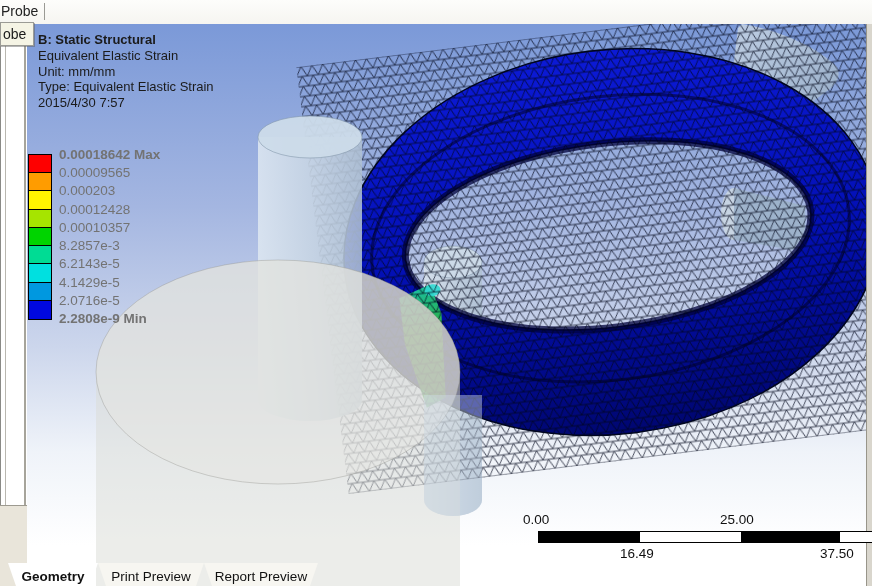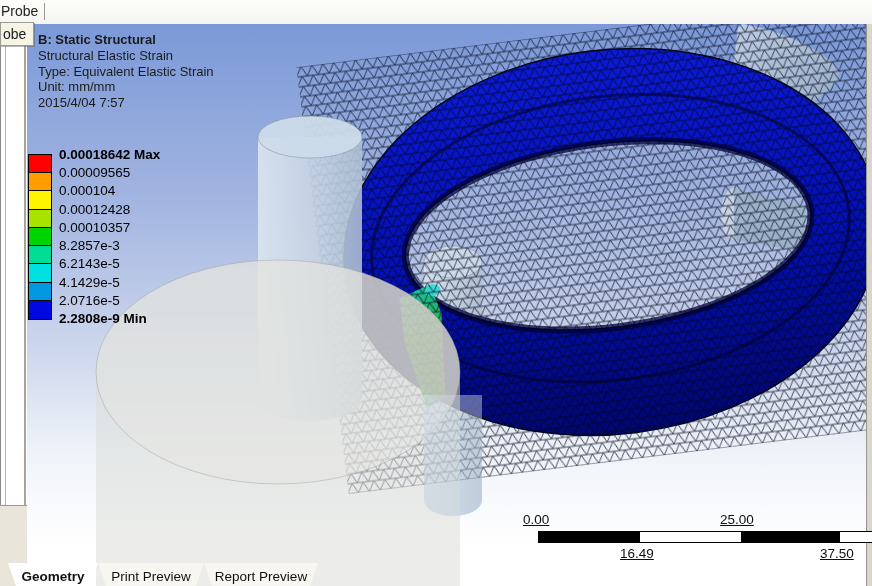--- a/index.html
+++ b/index.html
@@ -37,26 +37,26 @@
   .anno{position:absolute;left:38px;top:32px;font-size:13px;line-height:15.8px;
         color:#1b1b1b;z-index:10;white-space:nowrap;}
   .anno .t{font-weight:bold;}
 
   
   .legend{position:absolute;left:28px;top:147px;z-index:10;}
   .legend .bar{position:absolute;left:0;top:7px;width:22px;height:164px;border:1px solid #000;
                box-sizing:content-box;}
   .legend .band{width:22px;height:18.22px;border-bottom:1px solid #000;box-sizing:border-box;}
   .legend .band:last-child{border-bottom:none;}
-  .legend .lab{position:absolute;left:31px;height:15px;font-size:13.5px;white-space:nowrap;color:#000000;}
+  .legend .lab{position:absolute;left:31px;height:15px;font-size:13.5px;white-space:nowrap;color:#737373;}
   .legend .lab.b{font-weight:bold;}
 
   
   .ruler{position:absolute;left:0;top:0;z-index:10;}
-  .ruler .tick{position:absolute;font-size:13.5px;color:#101010;white-space:nowrap;text-decoration:underline;}
+  .ruler .tick{position:absolute;font-size:13.5px;color:#101010;white-space:nowrap;}
   .ruler-bar{position:absolute;left:538px;top:531px;width:334px;height:12px;
              border:1px solid #000;border-right:none;box-sizing:border-box;display:flex;z-index:10;}
   .ruler-bar .seg{height:100%;}
 
   
   .tabs{position:absolute;left:0;top:563px;width:744px;height:23px;z-index:20;}
   .tab{position:absolute;top:0;height:26px;background:#f7f6f1;
        clip-path:polygon(0 0,100% 0,calc(100% - 9px) 100%,9px 100%);
        filter:drop-shadow(0 0 1px #333);
        font-size:13.5px;text-align:center;padding-top:6px;box-sizing:border-box;color:#111;}
@@ -167,41 +167,41 @@
         <path d="M96,372 L96,586 L460,586 L460,372 A182,112 0 0 0 96,372 Z" fill="rgba(219,220,215,0.52)"></path>
         <ellipse cx="278" cy="372" rx="182" ry="112" fill="rgba(229,230,225,0.55)" stroke="rgba(150,150,145,0.4)" stroke-width="1"></ellipse>
       </g>
 
       <path d="M424,395 L424,500 A29,16 0 0 0 482,500 L482,395 Z" fill="rgba(206,217,229,0.45)"></path>
     </svg>
   </div>
 
   <div class="anno">
     <div class="t">B: Static Structural</div>
-    <div>Structural Elastic Strain</div>
+    <div>Equivalent Elastic Strain</div>
+    <div>Unit: mm/mm</div>
     <div>Type: Equivalent Elastic Strain</div>
-    <div>Unit: mm/mm</div>
-    <div>2015/4/04 7:57</div>
+    <div>2015/4/30 7:57</div>
   </div>
 
   <div class="legend">
     <div class="bar">
       <div class="band" style="background: rgb(254, 0, 0);"></div>
       <div class="band" style="background: rgb(255, 156, 0);"></div>
       <div class="band" style="background: rgb(255, 244, 0);"></div>
       <div class="band" style="background: rgb(166, 228, 0);"></div>
       <div class="band" style="background: rgb(0, 212, 0);"></div>
       <div class="band" style="background: rgb(0, 220, 148);"></div>
       <div class="band" style="background: rgb(0, 224, 224);"></div>
       <div class="band" style="background: rgb(0, 152, 224);"></div>
       <div class="band" style="background: rgb(0, 8, 224);"></div>
     </div>
     <div class="lab b" style="top:0px">0.00018642 Max</div>
     <div class="lab" style="top:18.2px">0.00009565</div>
-    <div class="lab" style="top:36.4px">0.000104</div>
+    <div class="lab" style="top:36.4px">0.000203</div>
     <div class="lab" style="top:54.7px">0.00012428</div>
     <div class="lab" style="top:72.9px">0.00010357</div>
     <div class="lab" style="top:91.1px">8.2857e-3</div>
     <div class="lab" style="top:109.3px">6.2143e-5</div>
     <div class="lab" style="top:127.6px">4.1429e-5</div>
     <div class="lab" style="top:145.8px">2.0716e-5</div>
     <div class="lab b" style="top:164px">2.2808e-9 Min</div>
   </div>
 
   <div class="ruler">

